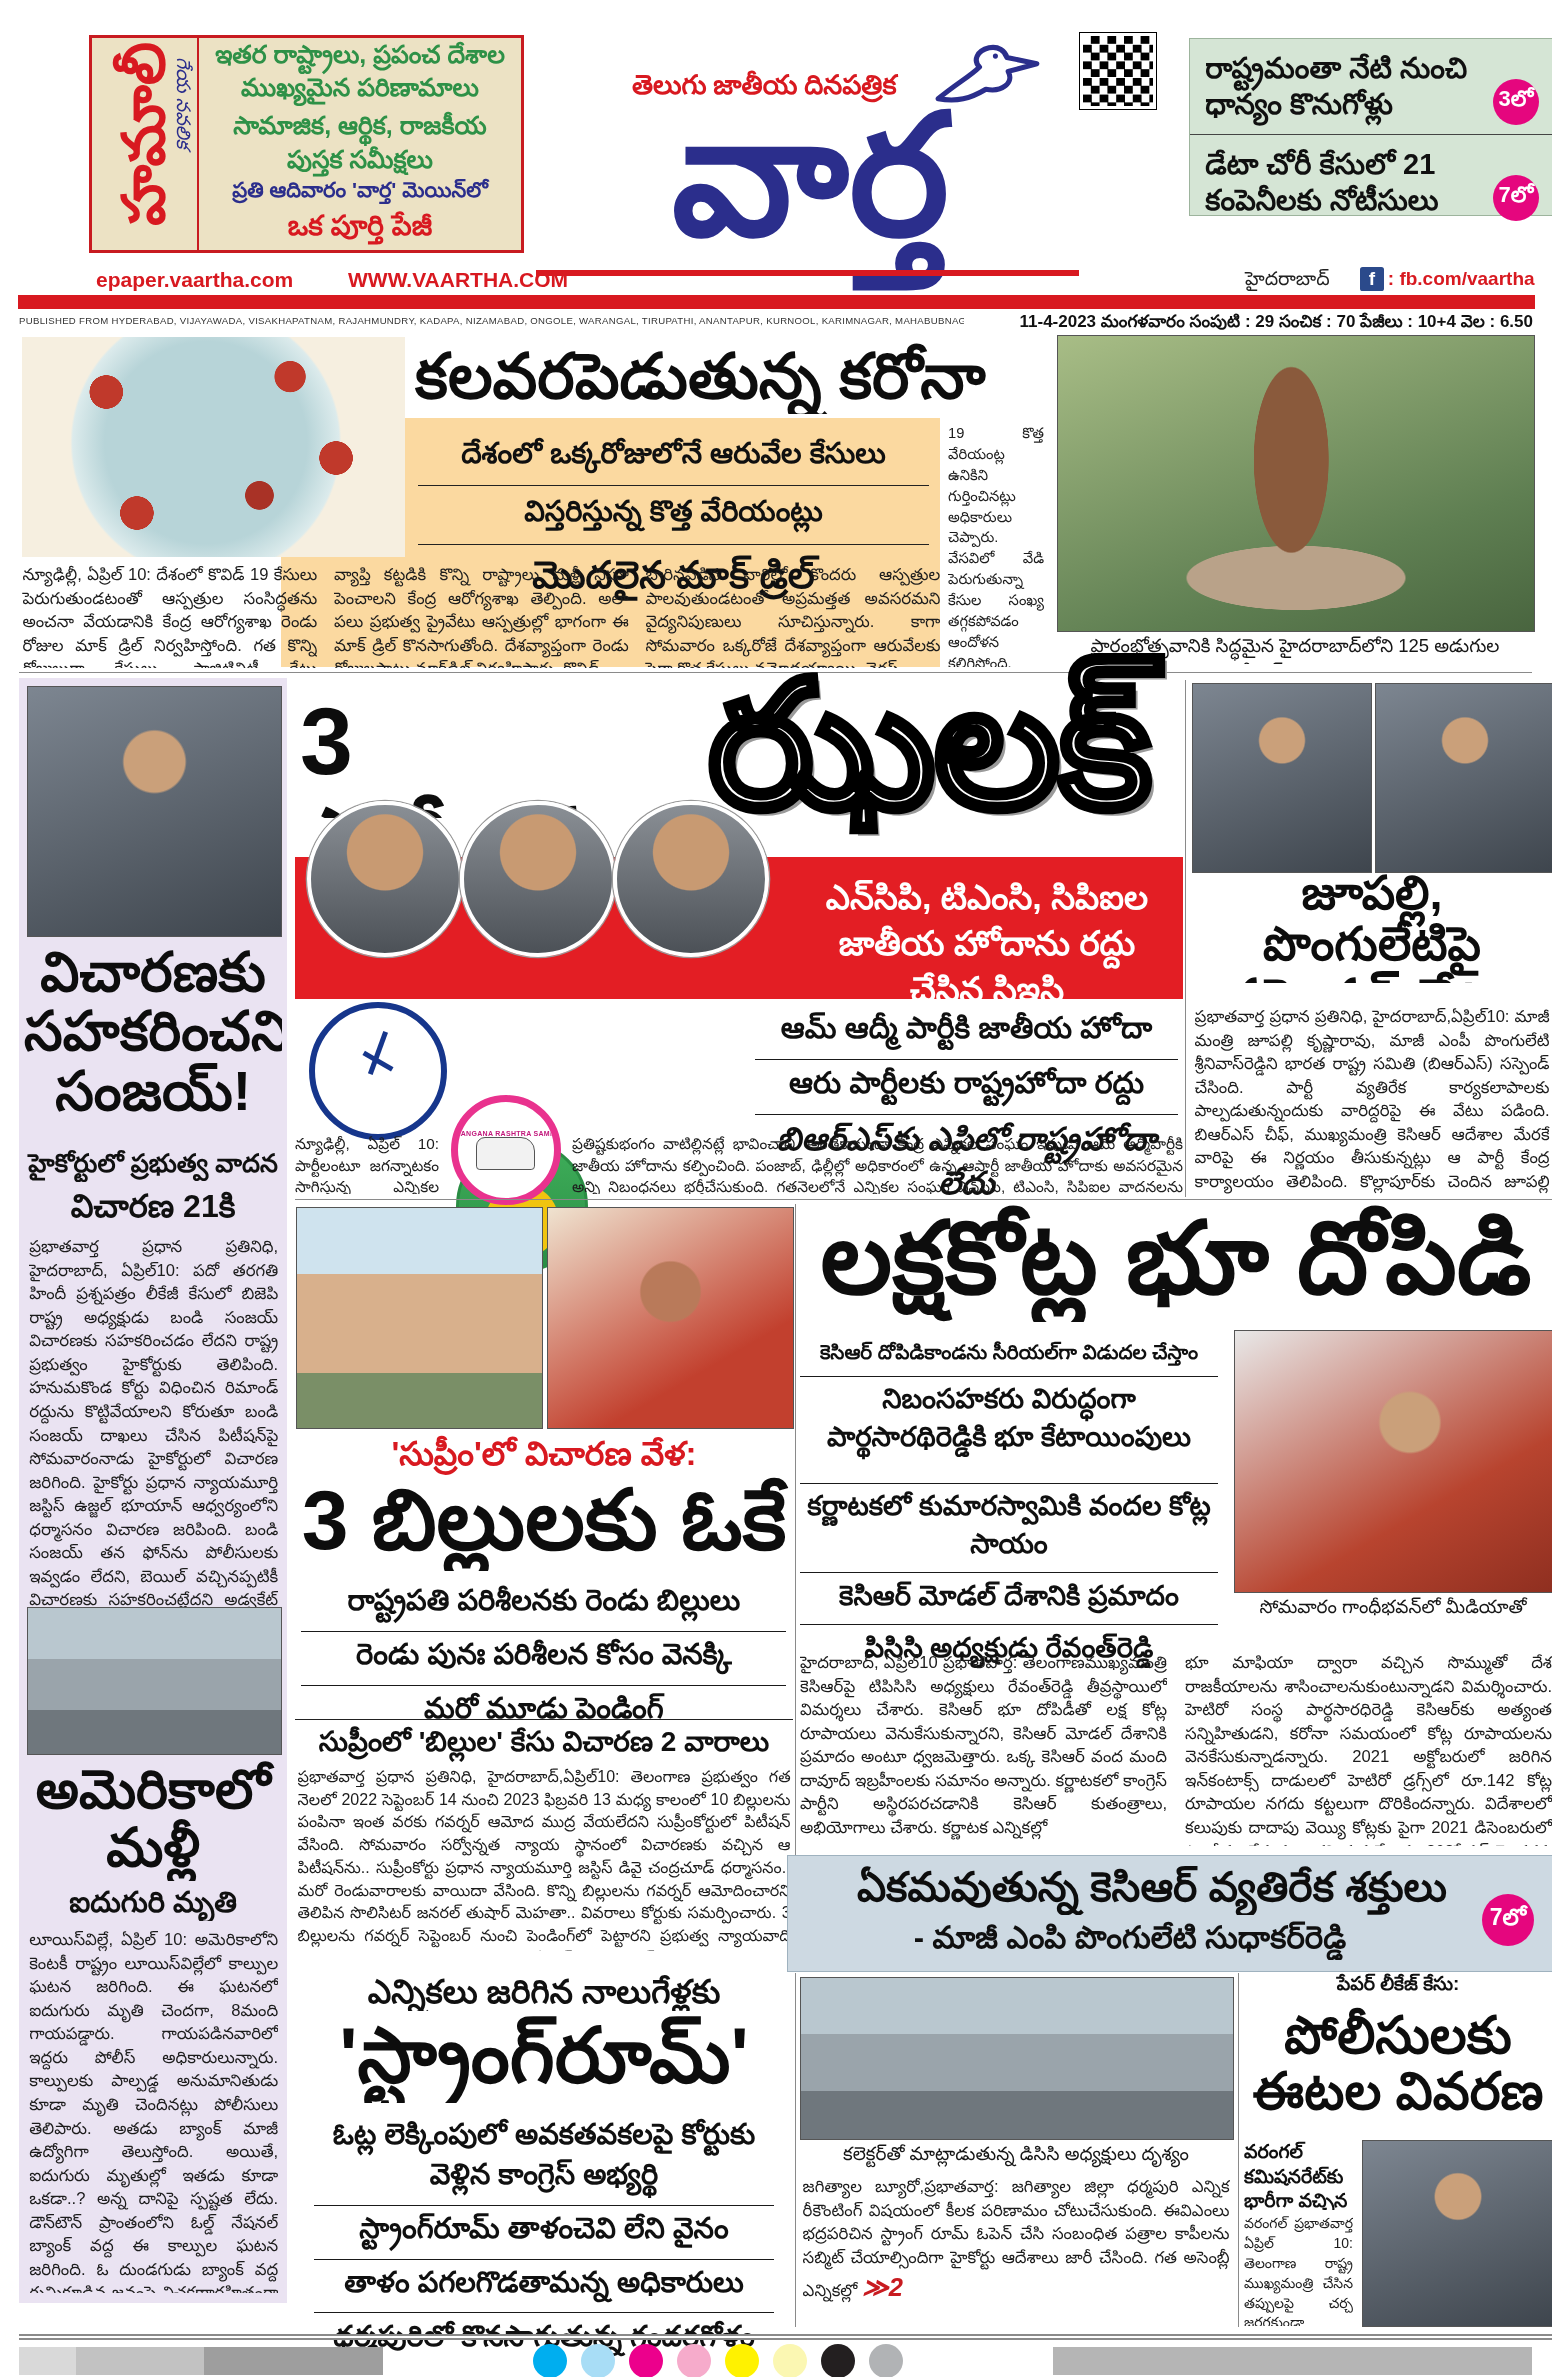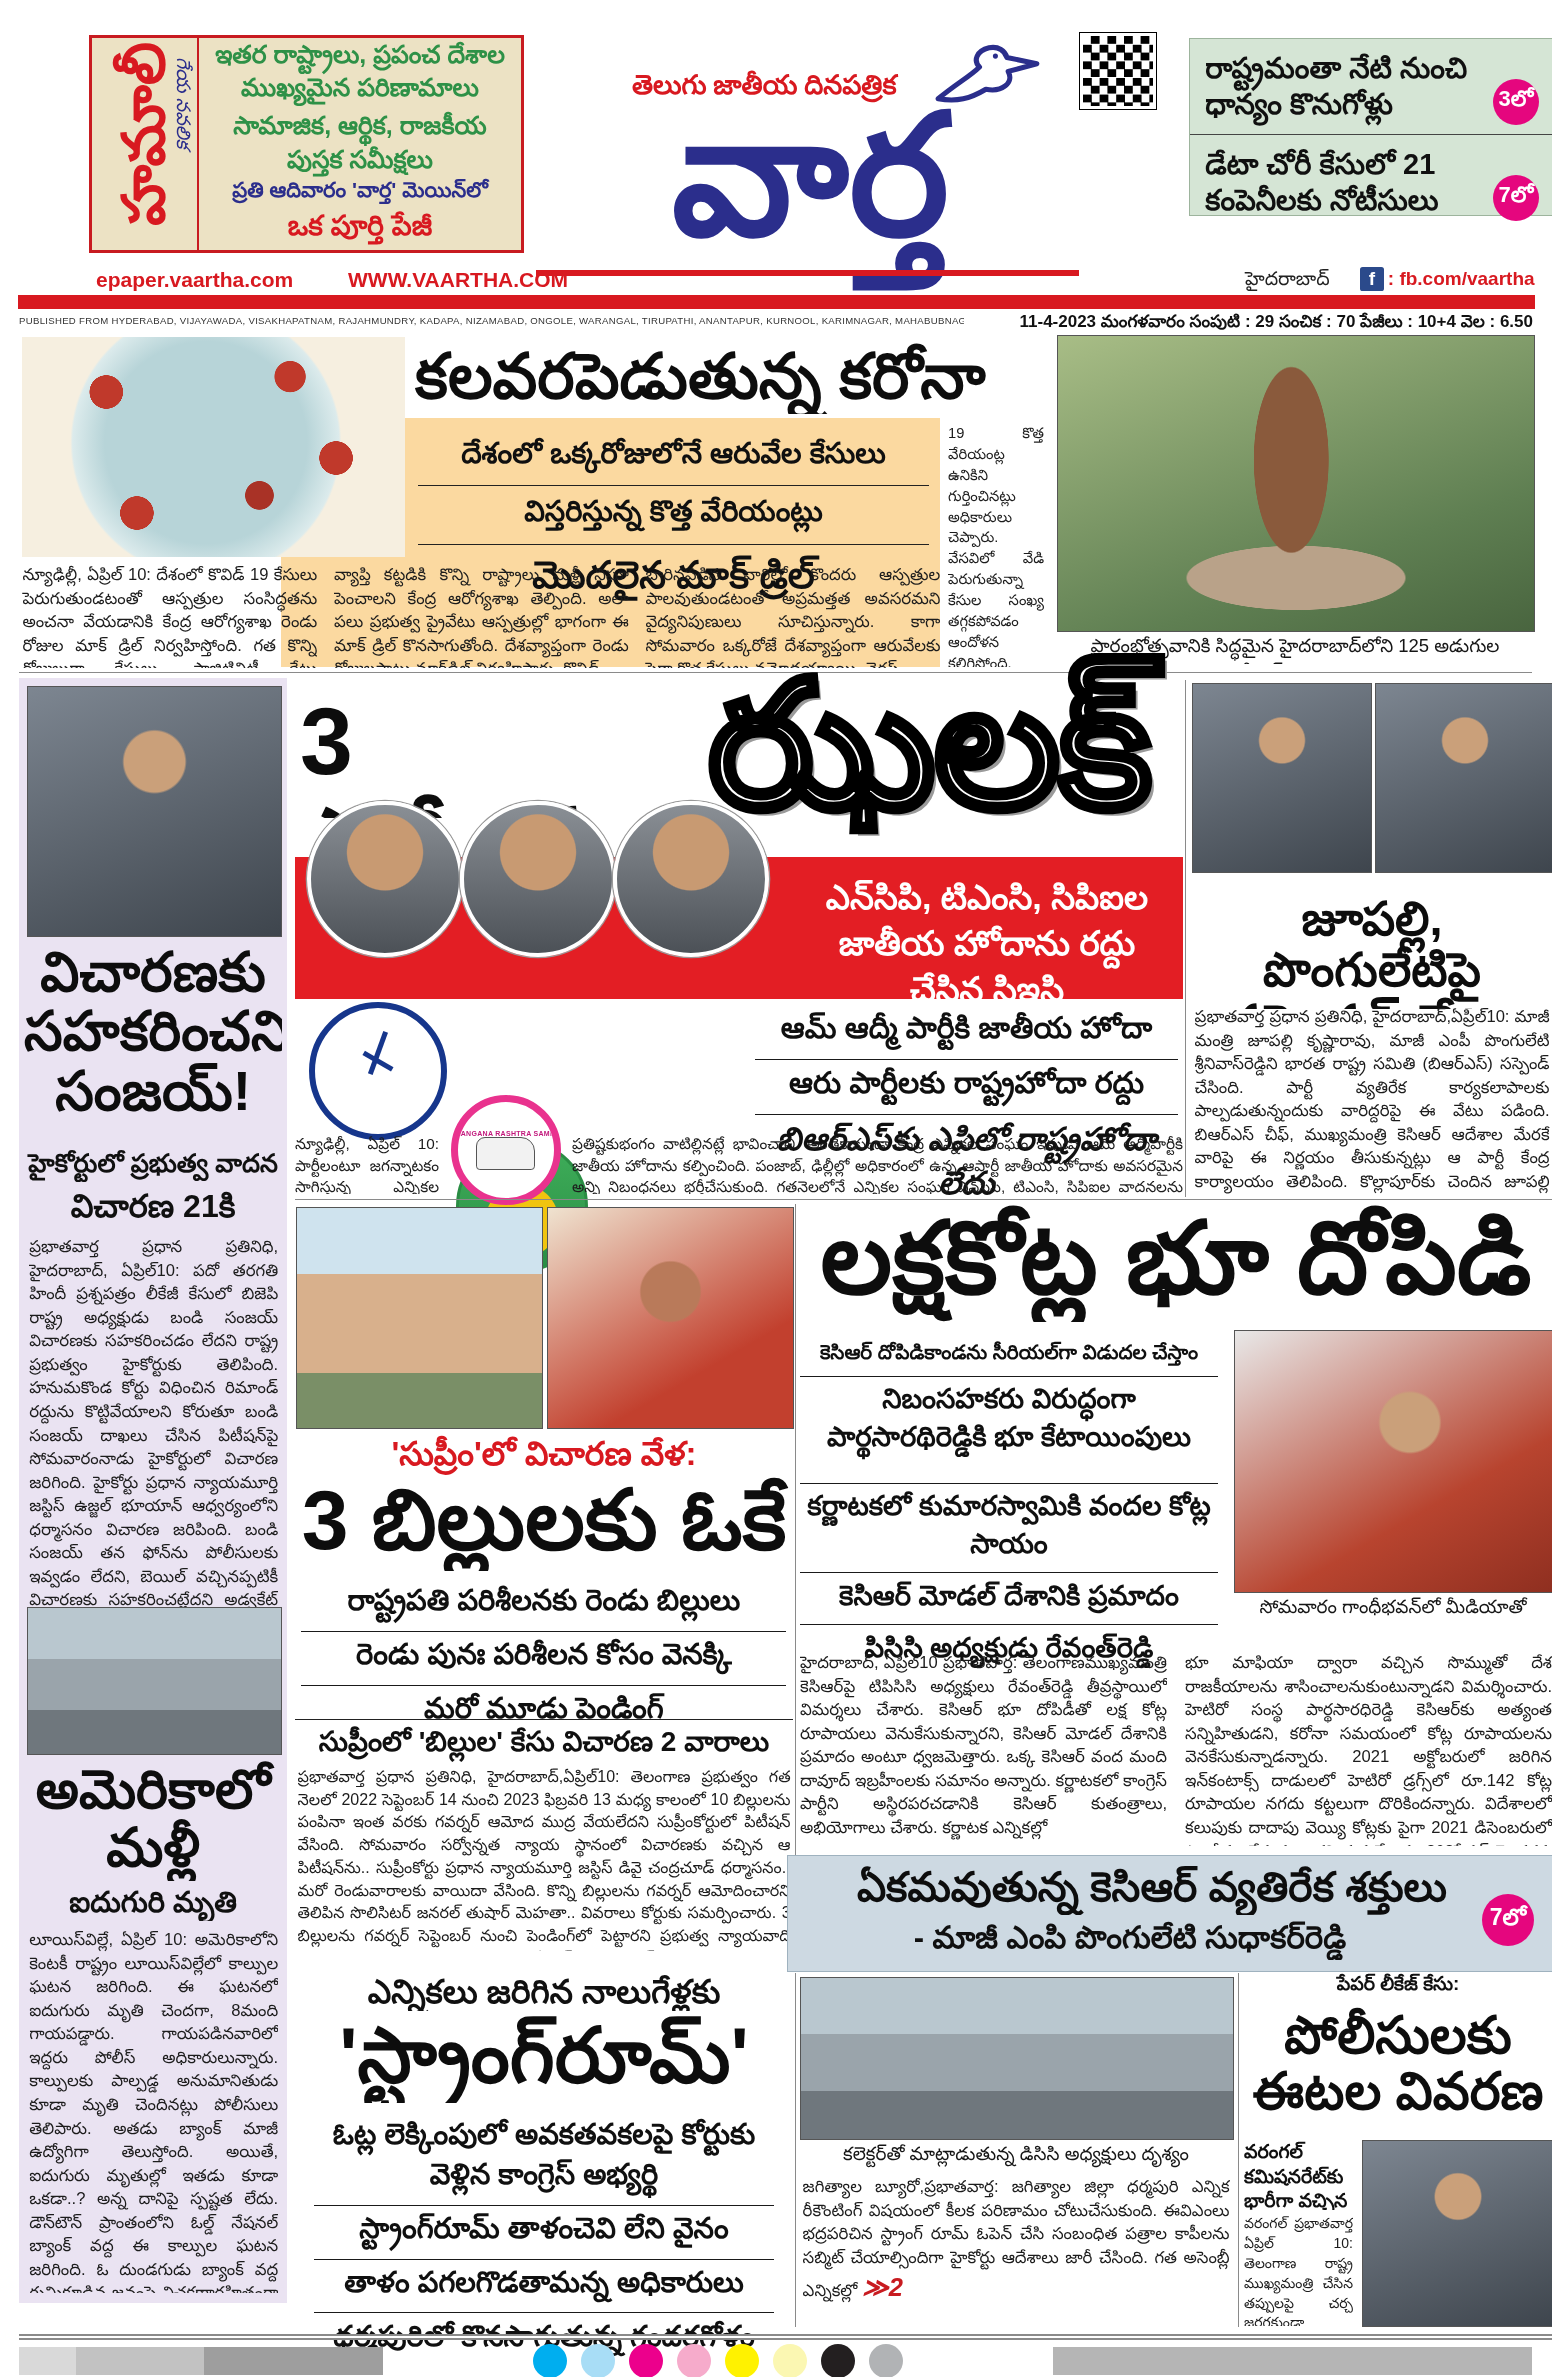--- a/index.html
+++ b/index.html
@@ -204,21 +204,21 @@
         
       </div>
     </div>
   </div>
 
   <div class="vline" style="left:1185px;top:680px;height:517px;"></div>
 
   <div class="abs" style="left:1192px;top:678px;width:360px;height:519px;">
     <div class="abs photo ph-people" style="left:0px;top:5.1px;width:178px;height:188px;"></div>
     <div class="abs photo ph-people" style="left:183px;top:5.1px;width:178px;height:188px;"></div>
-    <div class="abs headline c ov" style="left:0px;top:216px;width:360px;height:115px;font-size:47px;">
+    <div class="abs headline c ov" style="left:0px;top:190px;width:360px;height:115px;font-size:47px;">
       <span style="display:block">జూపల్లి, పొంగులేటిపై</span>
       <span style="display:block;font-size:55px;">సస్పెన్షన్ వేటు</span>
     </div>
     <div class="abs body-txt ov" style="left:2.6px;top:327px;width:355px;height:189px;">
       <span>ప్రభాతవార్త ప్రధాన ప్రతినిధి, హైదరాబాద్,ఏప్రిల్10: మాజీ మంత్రి జూపల్లి కృష్ణారావు, మాజీ ఎంపీ పొంగులేటి శ్రీనివాస్‌రెడ్డిని భారత రాష్ట్ర సమితి (బిఆర్ఎస్) సస్పెండ్ చేసింది. పార్టీ వ్యతిరేక కార్యకలాపాలకు పాల్పడుతున్నందుకు వారిద్దరిపై ఈ వేటు పడింది. బిఆర్ఎస్ చీఫ్, ముఖ్యమంత్రి కెసిఆర్ ఆదేశాల మేరకే వారిపై ఈ నిర్ణయం తీసుకున్నట్లు ఆ పార్టీ కేంద్ర కార్యాలయం తెలిపింది. కొల్లాపూర్‌కు చెందిన జూపల్లి కృష్ణారావుకు, స్థానిక ఎమ్మెల్యే బీరంహర్షవర్ధన్‌రెడ్డికి మధ్య విభేదాలు ఉన్నాయి. కొల్లాపూర్‌లో జూపల్లి వర్గం అసమ్మతి కారణంగా పార్టీకి నష్టం కలుగుతోందని బిఆర్ఎస్ భావించింది. ఖమ్మంజిల్లాకు చెందిన</span>
       
     </div>
   </div>
 
   <div class="hline" style="left:295px;top:1199px;width:1257px;"></div>

